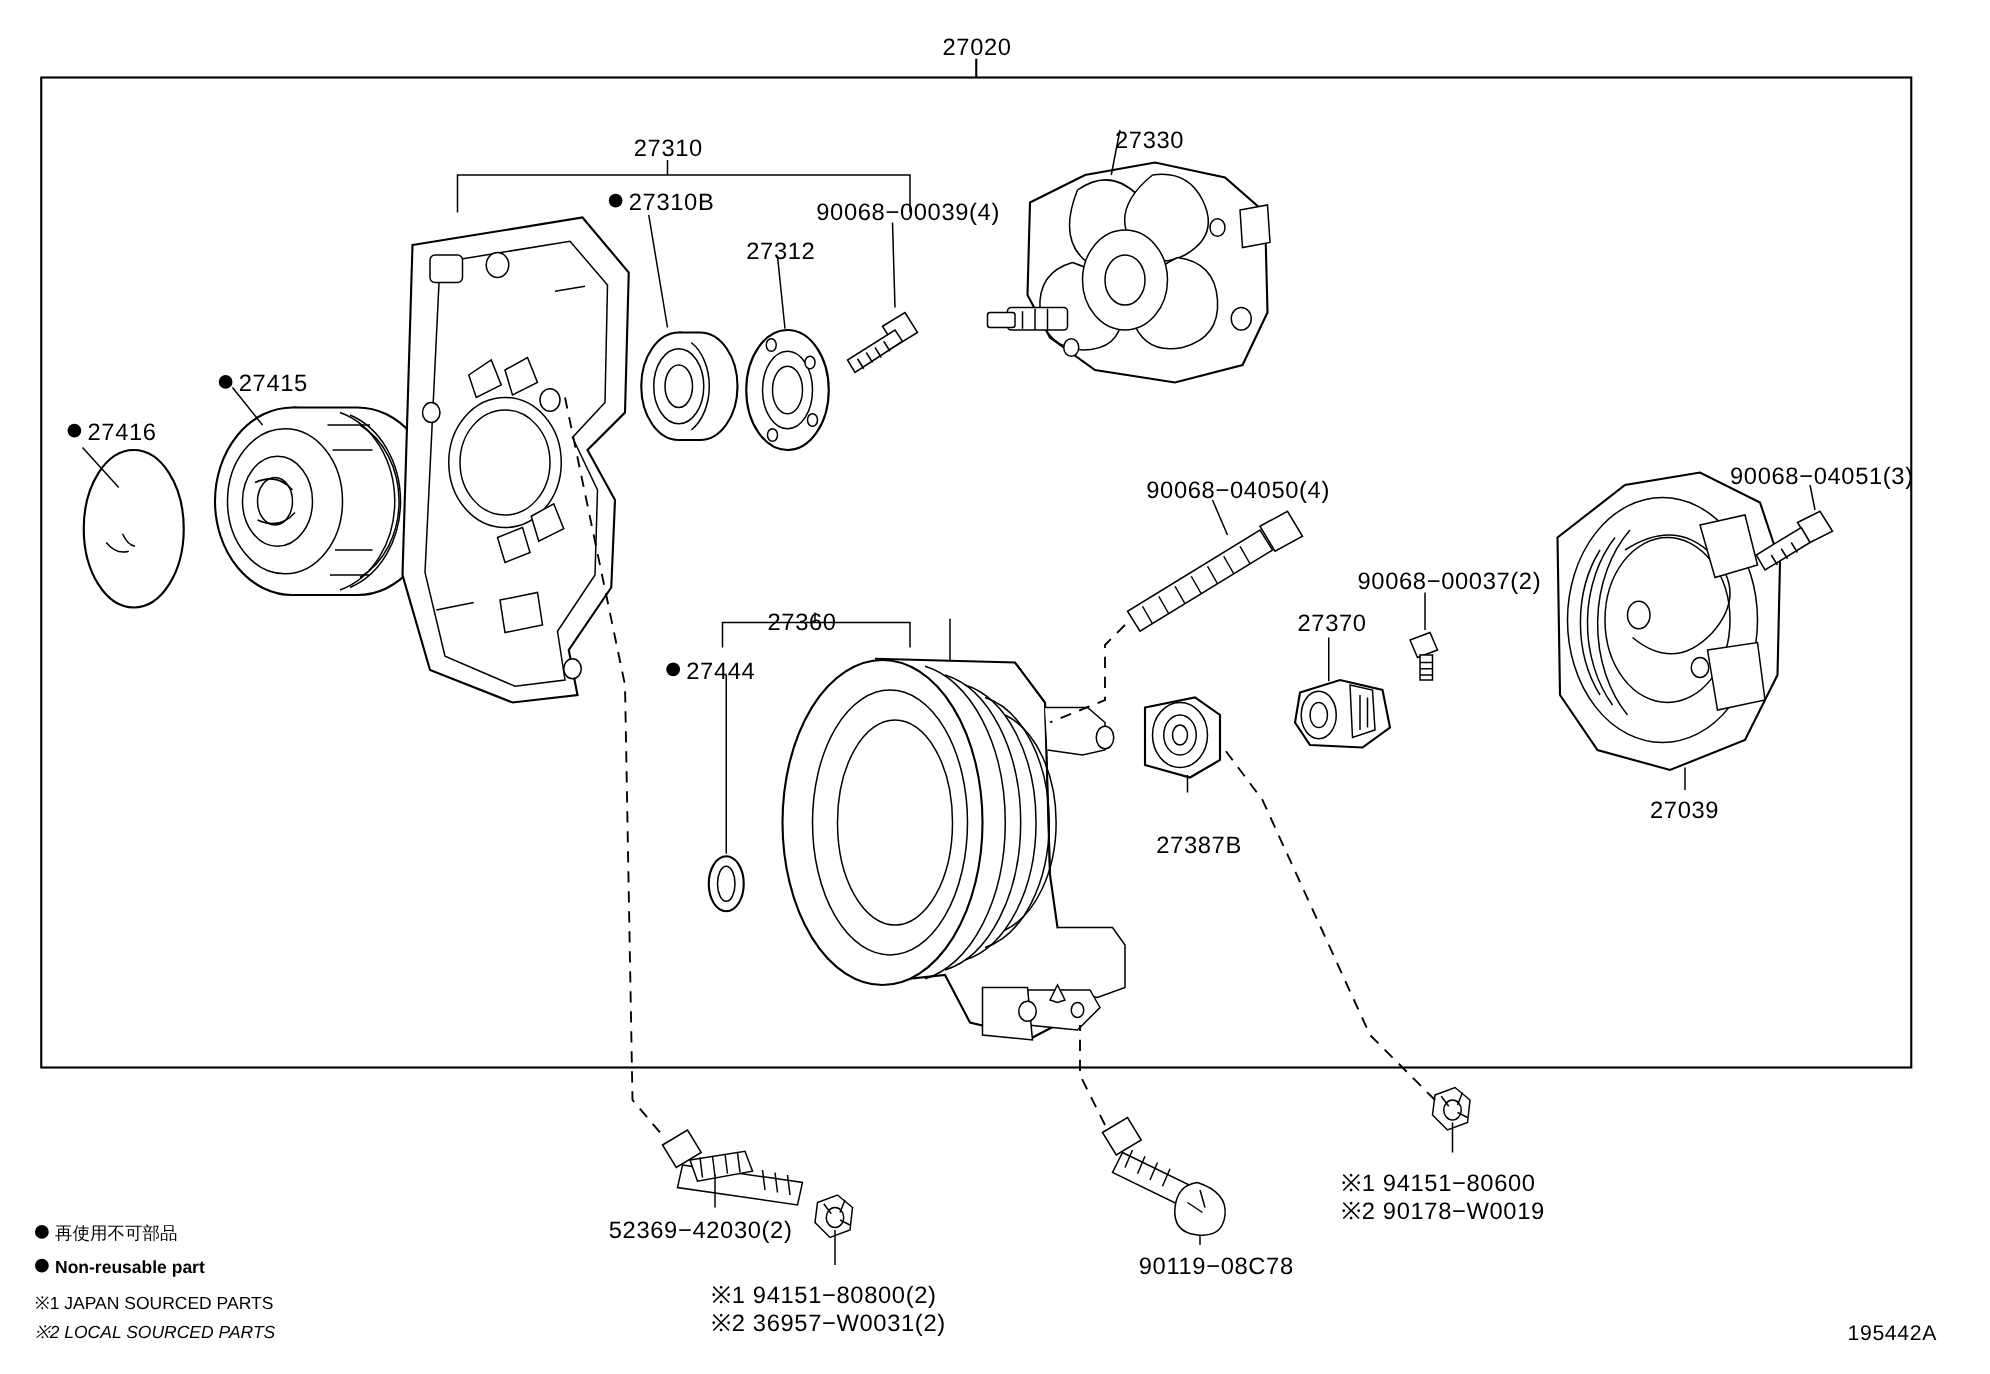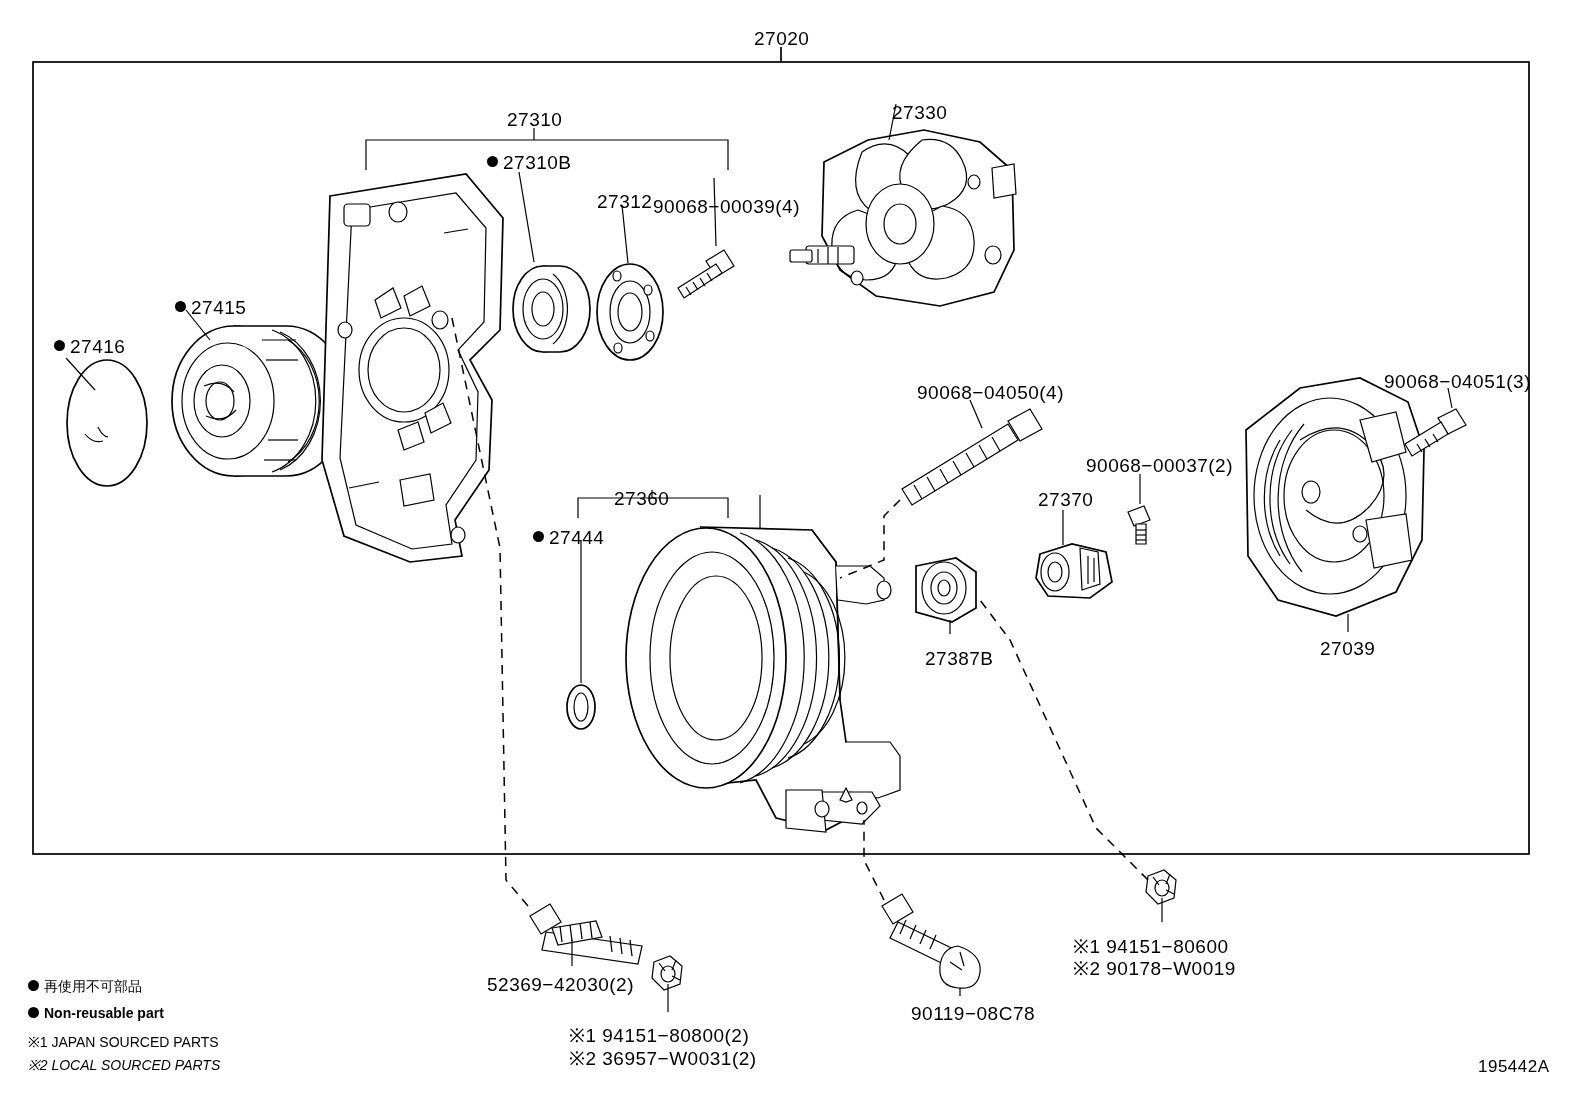--- a/index.html
+++ b/index.html
@@ -287,31 +287,31 @@
 
       <path d="M578 518 L578 498 L728 498 L728 518" class="s2"></path>
       <line x1="652" y1="498" x2="652" y2="490" class="s2"></line>
     </g>
   </svg>
 
   <div class="lbl" style="left:754px;top:28px;"><span>27020</span></div>
   <div class="lbl" style="left:507px;top:109px;"><span>27310</span></div>
   <div class="lbl" style="left:868px;top:102px;margin-left:24px;"><span>27330</span></div>
   <div class="lbl" style="left:487px;top:152px;"><span class="bullet"></span><span>27310B</span></div>
-  <div class="lbl" style="left:653px;top:160px;margin-top:36px;"><span>90068−00039(4)</span></div>
+  <div class="lbl" style="left:653px;top:160px;"><span>90068−00039(4)</span></div>
   <div class="lbl" style="left:597px;top:191px;"><span>27312</span></div>
   <div class="lbl" style="left:175px;top:297px;"><span class="bullet"></span><span>27415</span></div>
   <div class="lbl" style="left:54px;top:336px;"><span class="bullet"></span><span>27416</span></div>
   <div class="lbl" style="left:917px;top:382px;"><span>90068−04050(4)</span></div>
   <div class="lbl" style="left:1384px;top:371px;"><span>90068−04051(3)</span></div>
   <div class="lbl" style="left:1086px;top:455px;"><span>90068−00037(2)</span></div>
   <div class="lbl" style="left:1038px;top:489px;"><span>27370</span></div>
   <div class="lbl" style="left:614px;top:488px;"><span>27360</span></div>
   <div class="lbl" style="left:533px;top:527px;"><span class="bullet"></span><span>27444</span></div>
-  <div class="lbl" style="left:925px;top:648px;text-align:center;"><span>27387B</span></div>
+  <div class="lbl" style="left:925px;top:666px;text-align:center;"><span>27387B</span></div>
   <div class="lbl" style="left:1320px;top:638px;"><span>27039</span></div>
   <div class="lbl" style="left:487px;top:974px;"><span>52369−42030(2)</span></div>
   <div class="lbl" style="left:911px;top:1003px;"><span>90119−08C78</span></div>
   <div class="lbl" style="left:1073px;top:933px;"><span>※1 94151−80600</span></div>
   <div class="lbl" style="left:1073px;top:955px;"><span>※2 90178−W0019</span></div>
   <div class="lbl" style="left:569px;top:1022px;"><span>※1 94151−80800(2)</span></div>
   <div class="lbl" style="left:569px;top:1045px;"><span>※2 36957−W0031(2)</span></div>
 
   <div class="legend" style="left:28px;top:978px;"><span class="bullet"></span><span>再使用不可部品</span></div>
   <div class="legend" style="left:28px;top:1005px;font-weight:bold;"><span class="bullet"></span><span>Non-reusable part</span></div>

